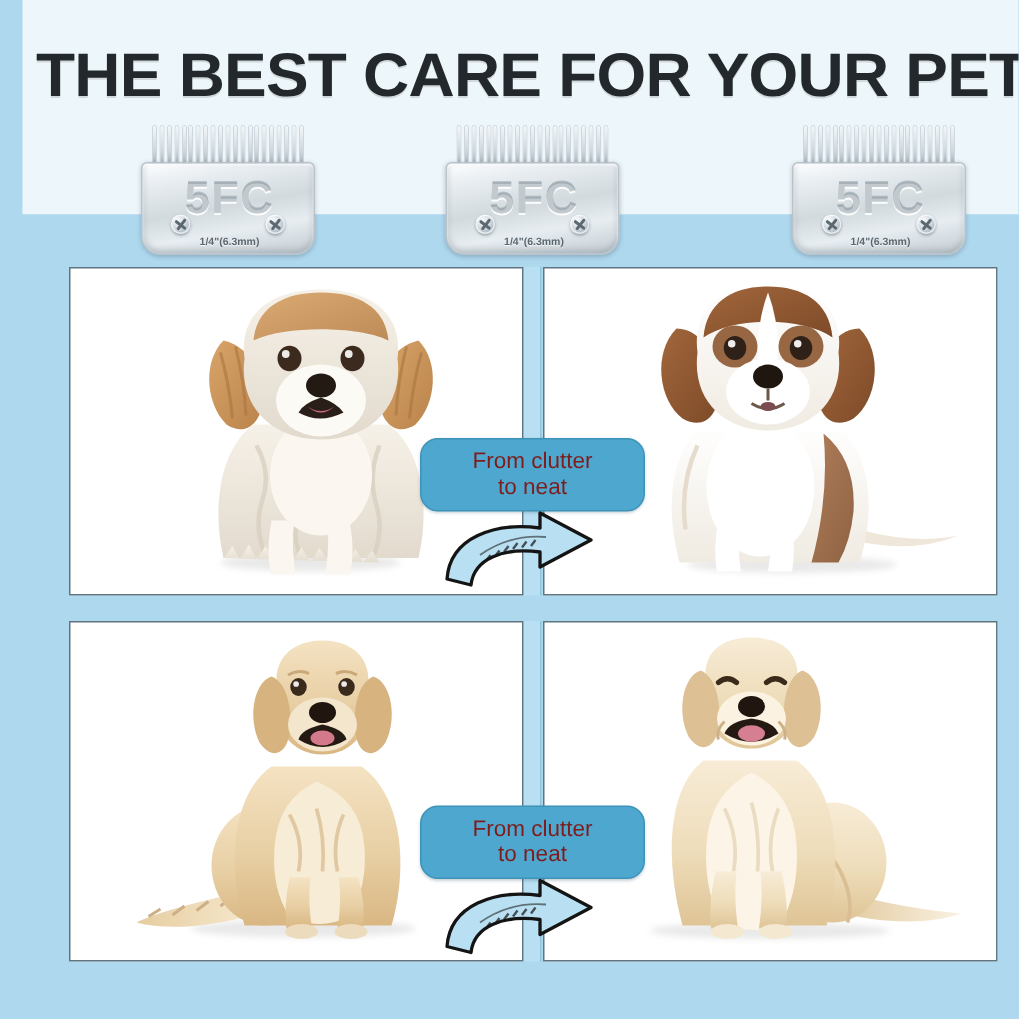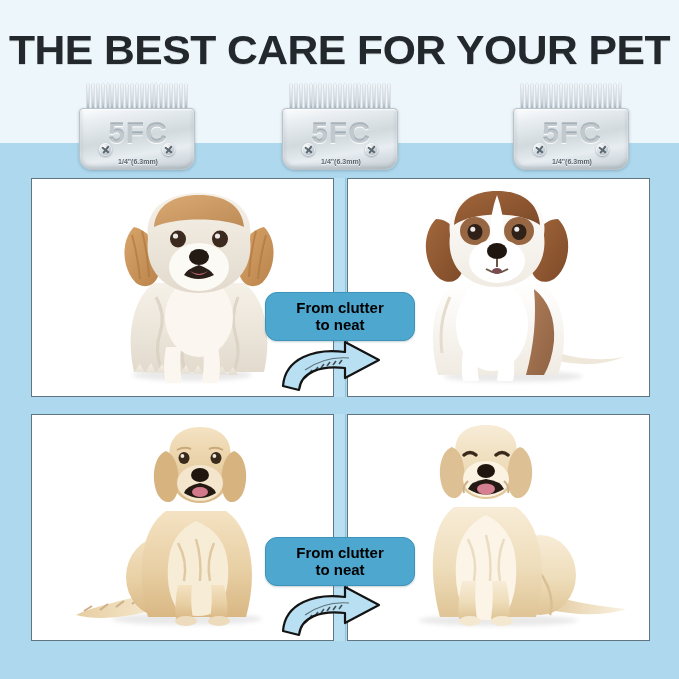--- a/index.html
+++ b/index.html
@@ -2,21 +2,21 @@
 <html><head>
 <meta charset="utf-8">
 <style>
   * { margin:0; padding:0; box-sizing:border-box; }
   body {
     width:679px; height:679px;
     font-family:"Liberation Sans", sans-serif;
     overflow:hidden; position:relative;
     background:#aed8ee;
   }
-  #stage { position:absolute; inset:0; width:569px; height:679px; }
+  #stage { position:absolute; inset:0; width:569px; height:679px;margin-left:15px; }
 
   
   .bg-top {
     position:absolute; left:0; top:0; width:679px; height:143px;
     background:#edf6fa;
   }
   .bg-blue {
     position:absolute; left:0; top:143px; width:679px; height:536px;
     background:#aed8ee;
   }
@@ -99,23 +99,23 @@
     border-left:1px solid #8fc4dd; border-right:1px solid #8fc4dd;
   }
 
   
   .flow { position:absolute; width:150px; }
   .badge {
     position:absolute; left:0; top:0; width:150px;
     background:#4ea7cf;
     border:1px solid #3e93b9;
     border-radius:12px;
-    color:#000000;
+    color:#7f1d1d;
     font-family:"Liberation Sans",sans-serif;
-    font-weight:bold; font-size:15px; line-height:17px;
+    font-weight:normal; font-size:15px; line-height:17px;
     text-align:center;
     padding:6px 4px 7px;
     box-shadow:0 1px 2px rgba(40,80,105,.25);
   }
   .arrow { position:absolute; left:10px; top:48px; width:130px; height:62px; }
 
   
   .dog { position:absolute; }
   .shadow-ell {
     position:absolute; border-radius:50%;

